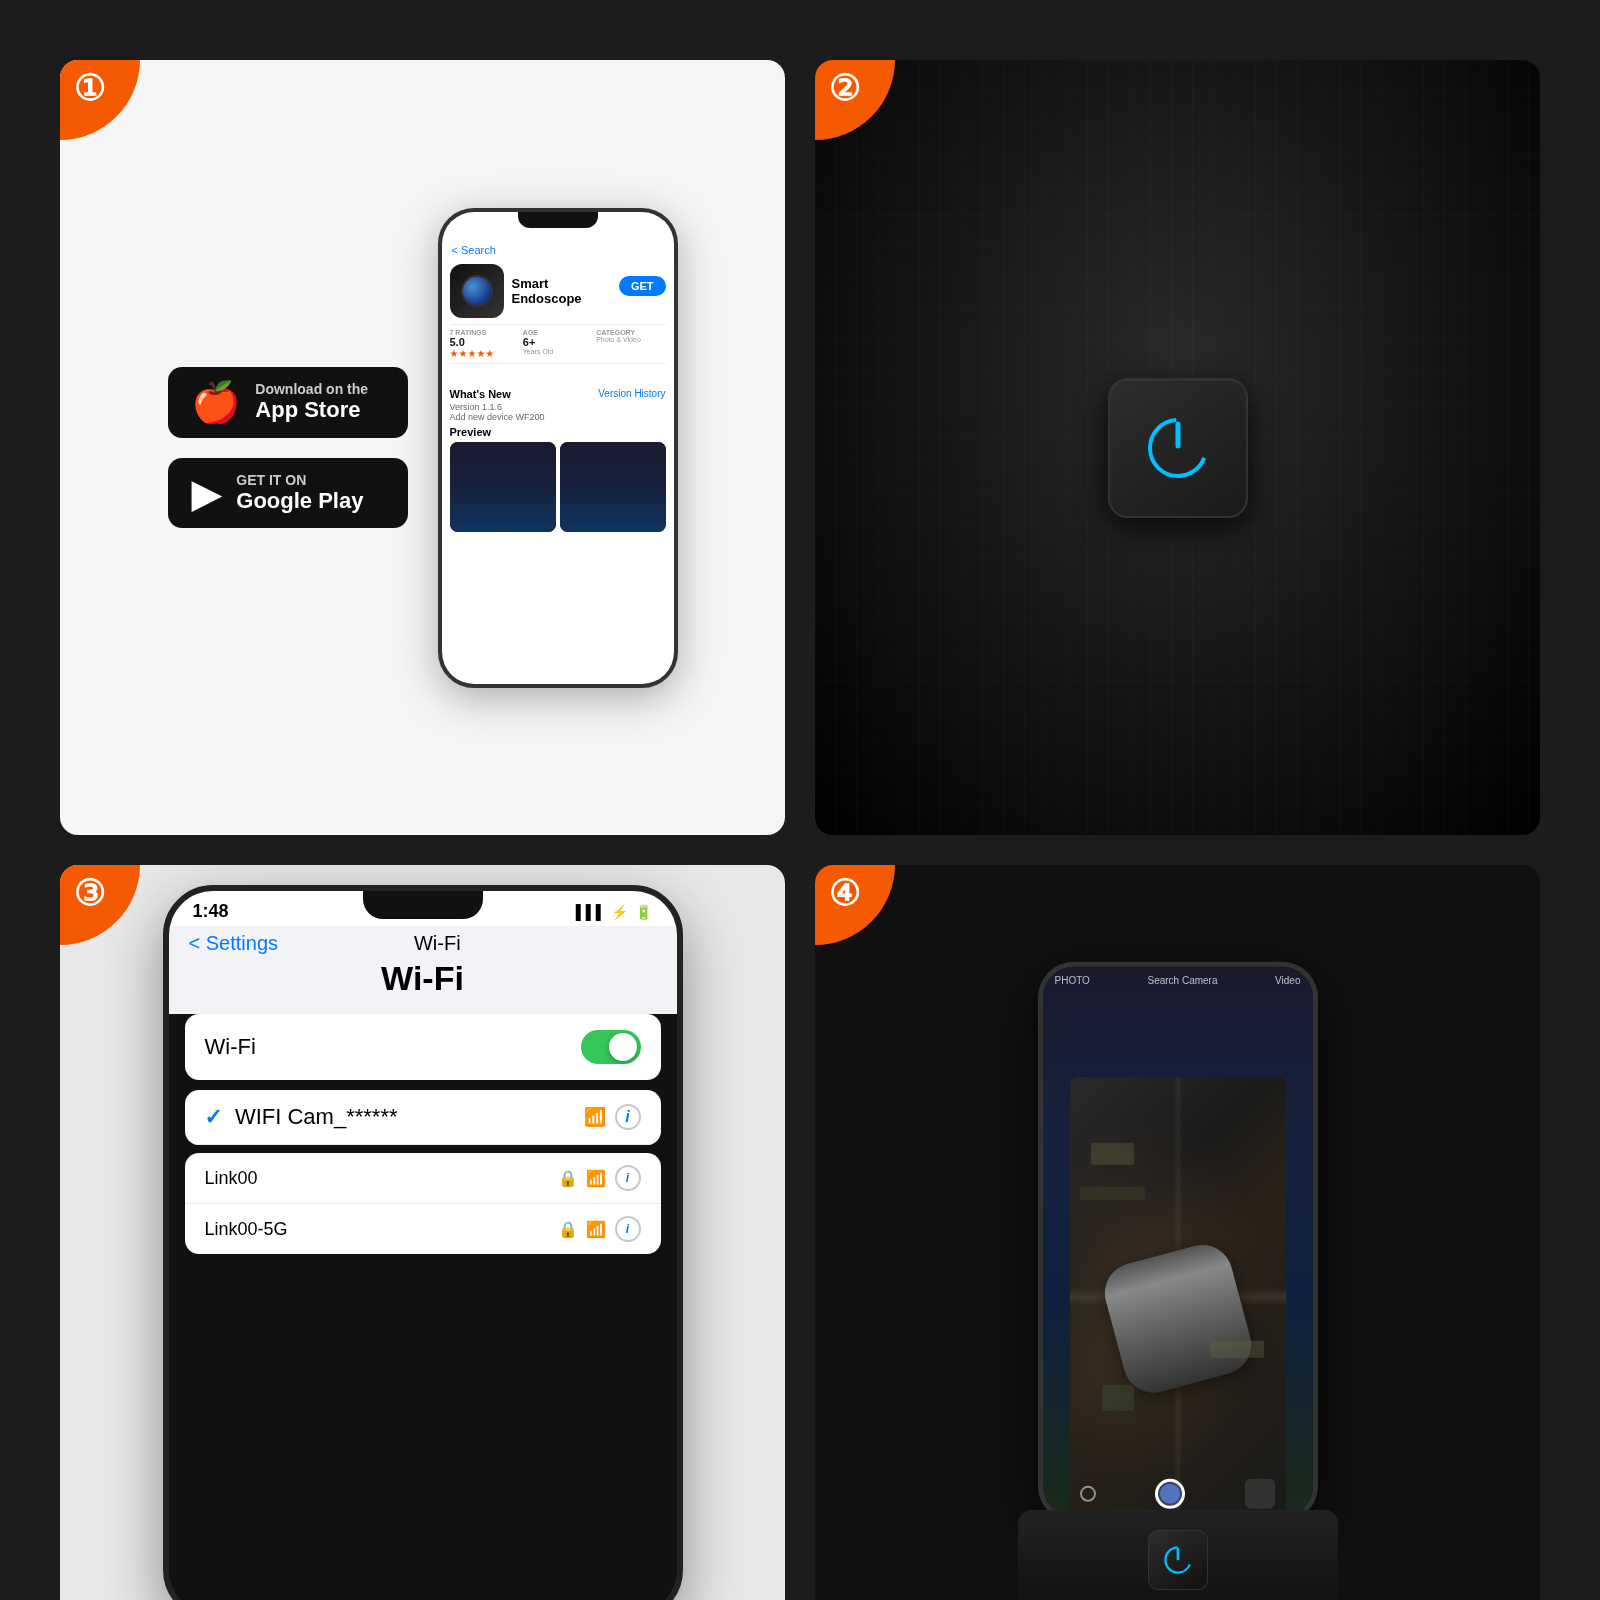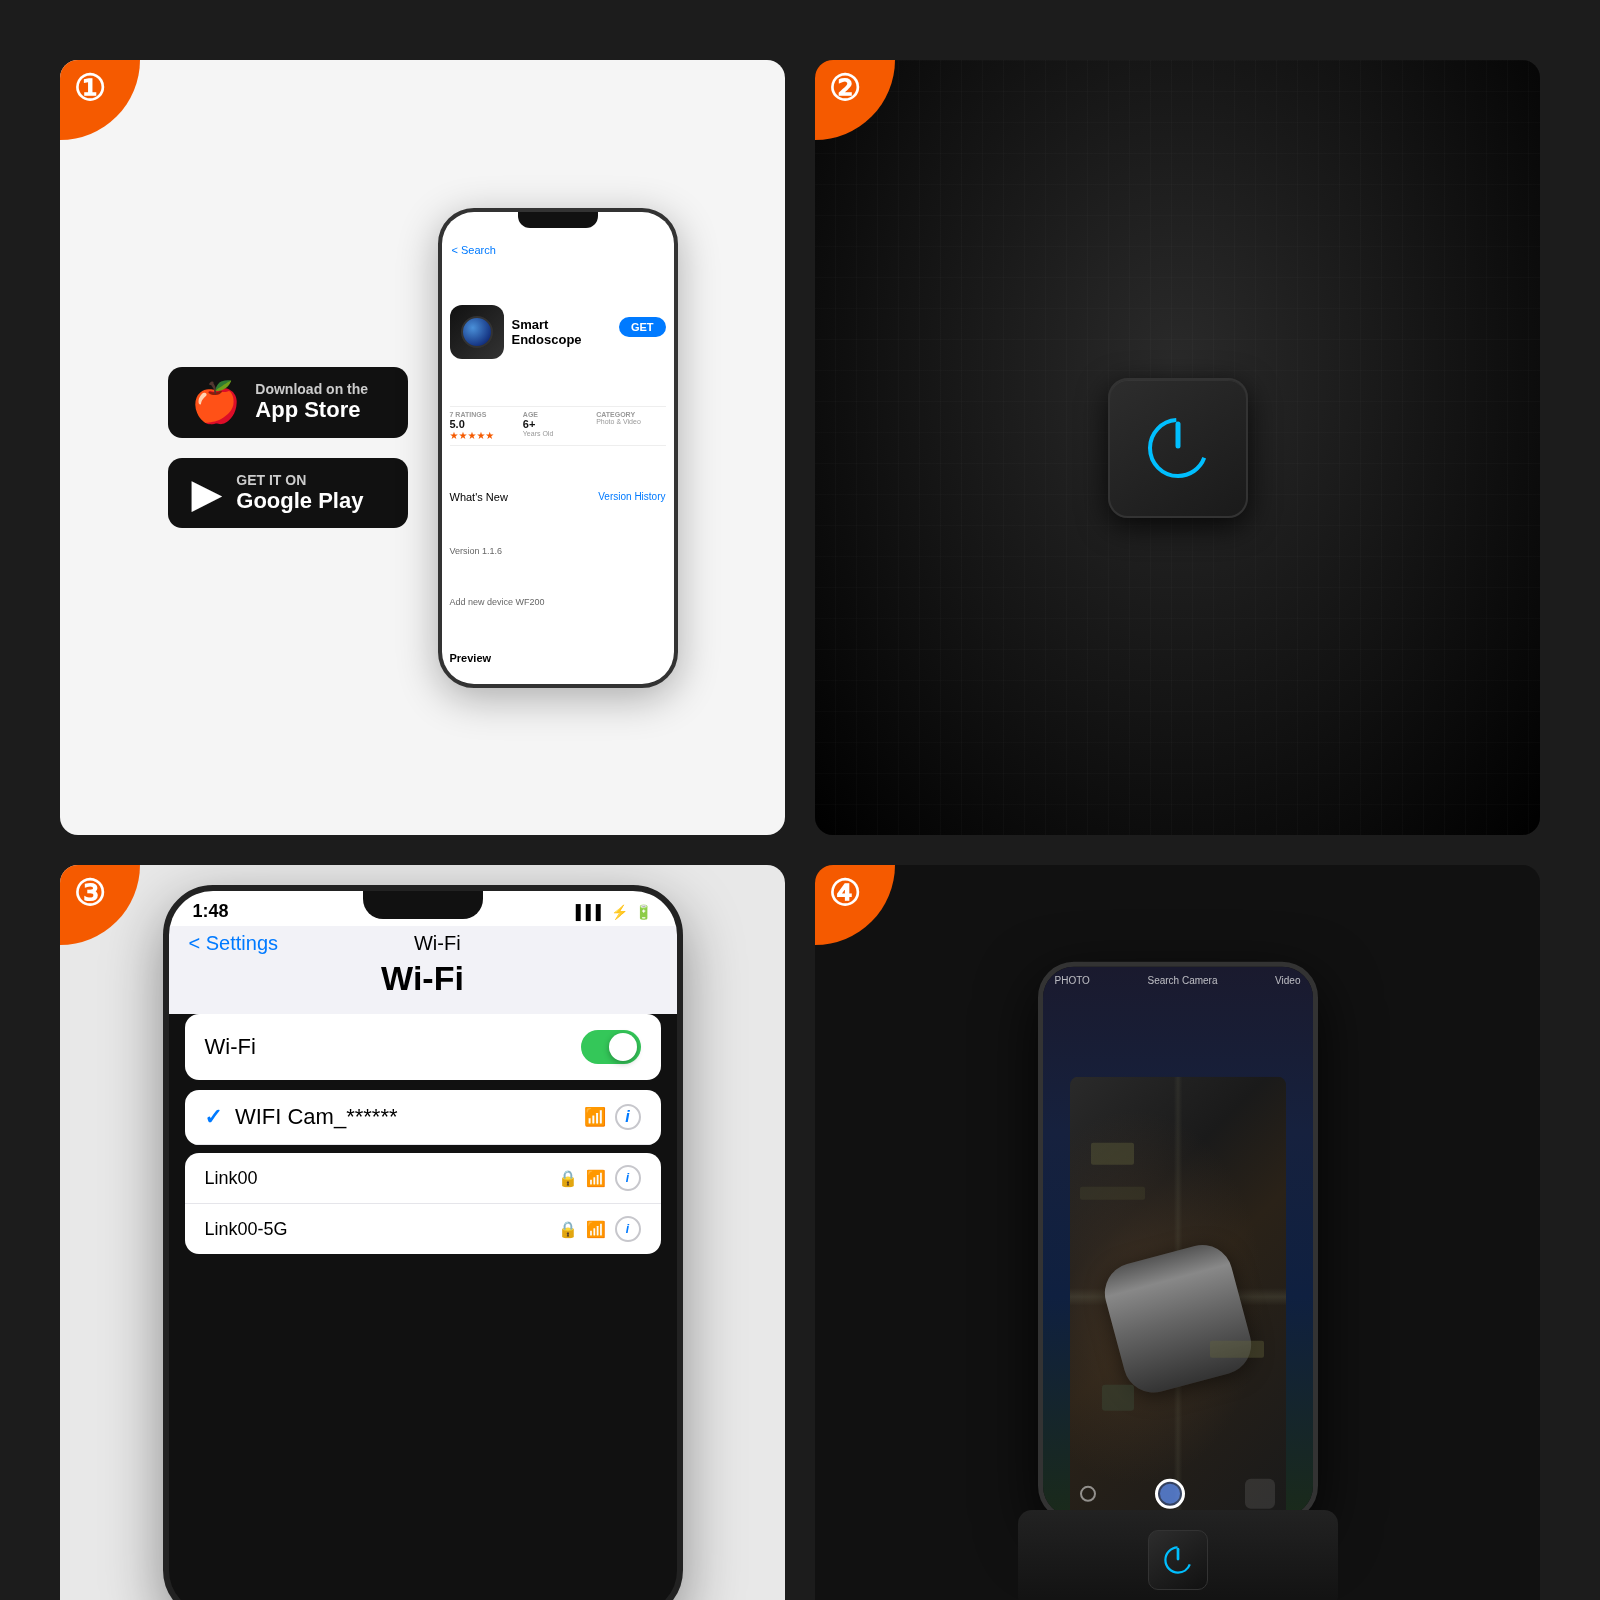--- a/index.html
+++ b/index.html
@@ -168,21 +168,20 @@
       z-index: 10;
     }
 
     .phone-screen {
       background: #fff;
       width: 100%;
       height: 100%;
       padding: 28px 8px 8px;
       display: flex;
       flex-direction: column;
-      gap: 41px;
     }
 
     .app-store-header {
       display: flex;
       align-items: center;
       gap: 10px;
       padding: 4px 2px;
       color: #007aff;
       font-size: 11px;
       font-weight: 500;
@@ -260,21 +259,21 @@
 
     .whats-new-row {
       display: flex;
       justify-content: space-between;
       align-items: center;
       padding: 4px 0 2px;
     }
 
     .wn-title {
       font-size: 11px;
-      font-weight: 400;
+      font-weight: 700;
       color: #000;
     }
 
     .wn-link {
       font-size: 10px;
       color: #007aff;
     }
 
     .version-text {
       font-size: 9px;
@@ -690,21 +689,21 @@
             <div class="app-icon-box">
               <div class="app-icon-lens"></div>
             </div>
             <div class="app-name-row">
               <div>
                 <div class="app-name-text">Smart Endoscope</div>
               </div>
               <div class="get-btn">GET</div>
             </div>
           </div>
-          <div style="display:flex; gap:4px; padding:4px 0; border-top: 1px solid #eee; border-bottom: 1px solid #eee; margin-bottom:0;">
+          <div style="display:flex; gap:4px; padding:4px 0; border-top: 1px solid #eee; border-bottom: 1px solid #eee; margin-bottom:20px;">
             <div class="info-col">
               <span class="info-label">7 RATINGS</span>
               <span class="info-value">5.0</span>
               <span class="stars">★★★★★</span>
             </div>
             <div class="info-col">
               <span class="info-label">AGE</span>
               <span class="info-value">6+</span>
               <span class="info-sub">Years Old</span>
             </div>

